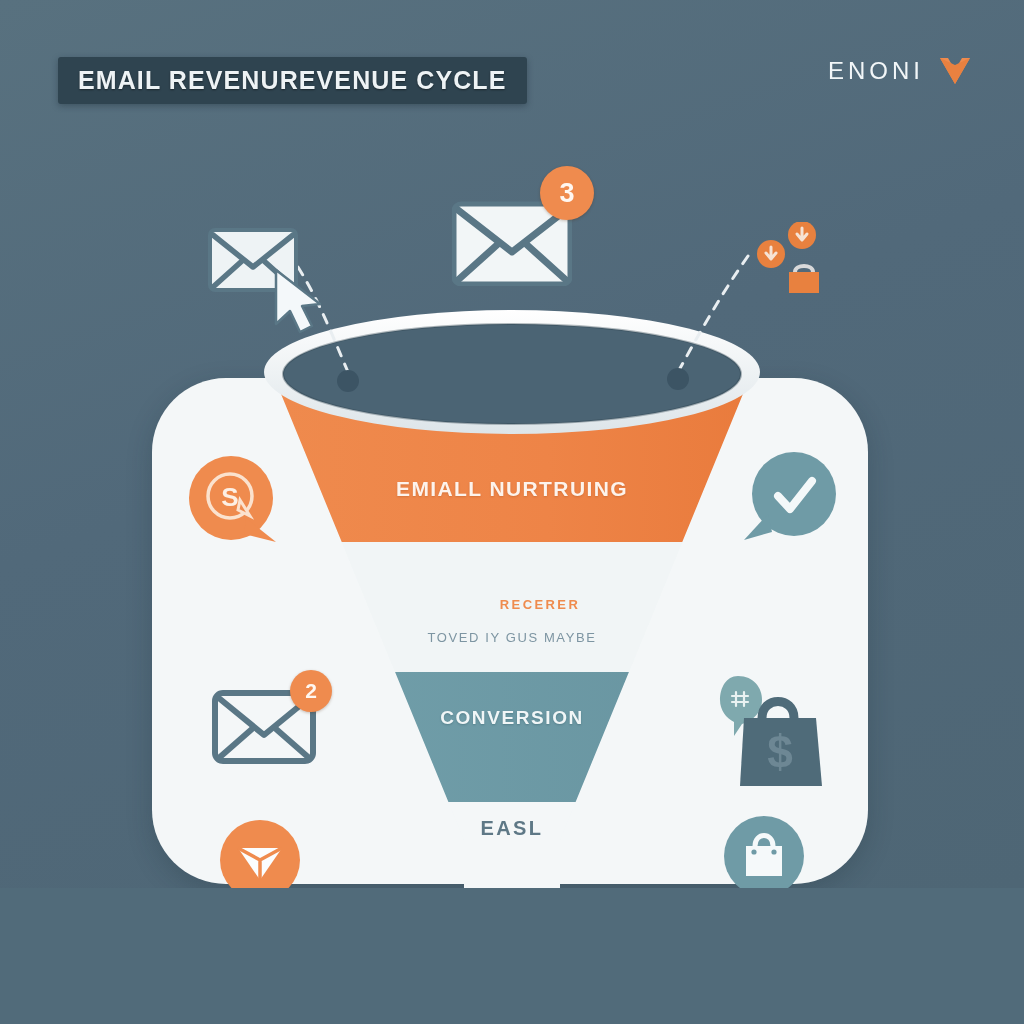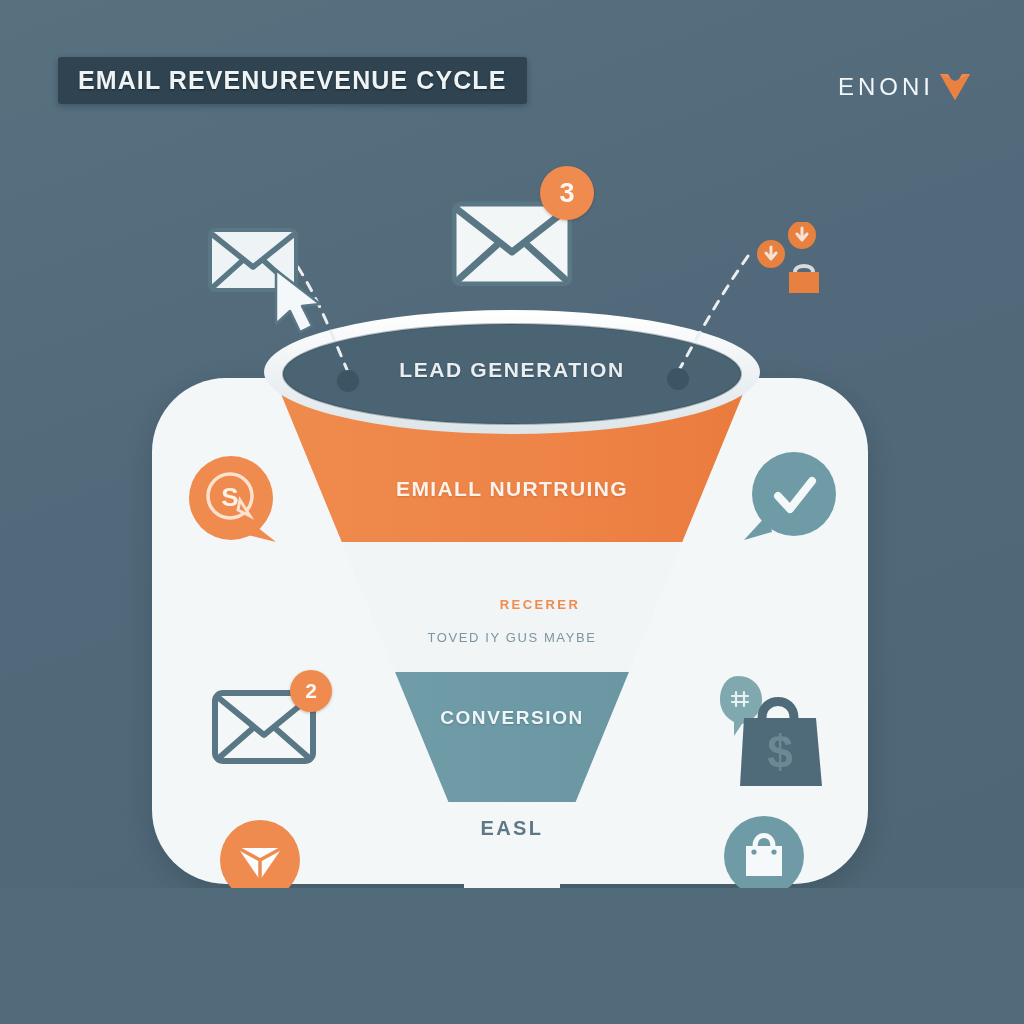--- a/index.html
+++ b/index.html
@@ -36,24 +36,24 @@
     font-weight: bold;
     letter-spacing: 1.1px;
     white-space: nowrap;
     text-shadow: 0 1px 2px rgba(0,0,0,.45);
   }
 
   
   #logo {
     position: absolute;
     right: 52px;
-    top: 72px;
+    top: 56px;
     display: flex;
     align-items: center;
-    gap: 4px;
+    gap: 14px;
   }
   #logo-text {
     color: #f2f6f8;
     font-size: 24px;
     letter-spacing: 4px;
     font-weight: normal;
   }
   #logo-mark { display:block; }
 
   
@@ -218,21 +218,20 @@
 
     <ellipse cx="512" cy="374" rx="229" ry="50" fill="#4b6474"></ellipse>
     <ellipse cx="512" cy="374" rx="229" ry="50" fill="none" stroke="rgba(40,60,72,.35)" stroke-width="2"></ellipse>
 
     <path d="M288,252 C316,292 330,330 348,372" fill="none" stroke="#e9eef1" stroke-width="3" stroke-dasharray="9 9" stroke-linecap="round"></path>
     <path d="M748,256 C720,296 700,332 678,372" fill="none" stroke="#e9eef1" stroke-width="3" stroke-dasharray="9 9" stroke-linecap="round"></path>
     <circle cx="348" cy="381" r="11" fill="#3c5464"></circle>
     <circle cx="678" cy="379" r="11" fill="#3c5464"></circle>
   </svg>
 
-  <div class="f-label" id="lbl-lead">LEAD GENERATION</div>
   <div class="f-label" id="lbl-nurture">EMIALL NURTRUING</div>
   <div class="f-label" id="lbl-recerer">RECERER</div>
   <div class="f-label" id="lbl-conversion">CONVERSION</div>
   <div class="f-label" id="lbl-recerer-sub">TOVED IY GUS MAYBE</div>
   <div class="f-label" id="lbl-easl">EASL</div>
 
   <div class="icon-node" id="env-top">
     <svg width="120" height="86" viewBox="0 0 120 86">
       <rect x="2" y="4" width="116" height="80" rx="7" fill="#f2f6f7"></rect>
       <path d="M6 10 L60 52 L114 10" fill="none" stroke="#5a7786" stroke-width="7" stroke-linejoin="round" stroke-linecap="round"></path>

